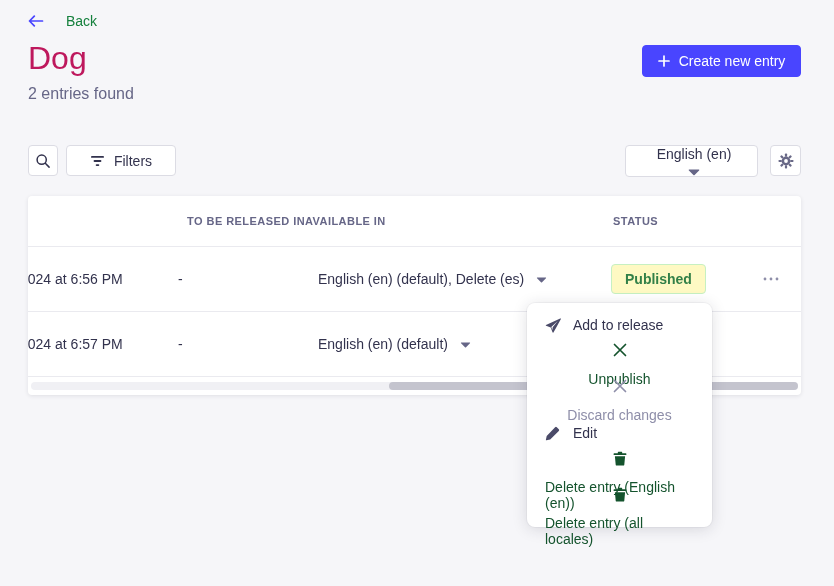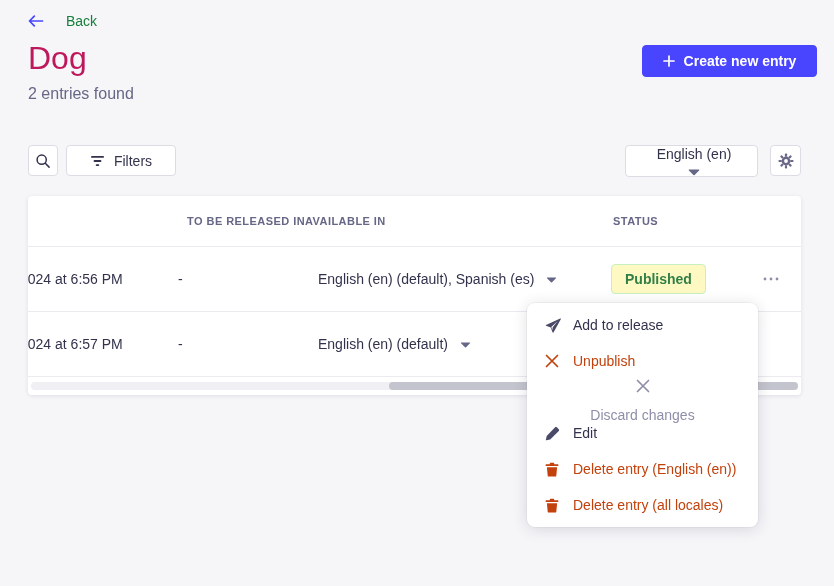--- a/index.html
+++ b/index.html
@@ -5,24 +5,24 @@
   * { box-sizing: border-box; margin: 0; padding: 0; }
   html, body { width: 834px; height: 586px; }
   body { font-family: "Liberation Sans", sans-serif; }
   .page { position: relative; width: 834px; height: 586px; background: #f6f6f9; overflow: hidden; }
 
   
   .back-link { position: absolute; left: 28px; top: 13px; display: flex; align-items: center; gap: 22px;
     color: #15803d; font-size: 14px; font-weight: 500; text-decoration: none; cursor: pointer; }
   .page-title { position: absolute; left: 28px; top: 38px; font-size: 32px; line-height: 40px; font-weight: 400; color: #be185d; }
   .page-subtitle { position: absolute; left: 28px; top: 85px; font-size: 16px; color: #666687; }
-  .create-btn { position: absolute; left: 642px; top: 45px; width: 175px; height: 32px;
+  .create-btn { position: absolute; left: 642px; top: 45px; width: 159px; height: 32px;
     background: #4945ff; border: 1px solid #4945ff; border-radius: 4px; color: #fff;
     display: flex; align-items: center; justify-content: center; gap: 9px;
-    font-size: 14px; font-weight: 700; cursor: pointer; }
+    font-size: 14px; font-weight: 400; cursor: pointer; }
 
   
   .icon-btn { position: absolute; background: #fff; border: 1px solid #dcdce4; border-radius: 4px;
     display: flex; align-items: center; justify-content: center; cursor: pointer; }
   .search-btn { left: 28px; top: 145px; width: 30px; height: 31px; }
   .filters-btn { position: absolute; left: 66px; top: 145px; width: 110px; height: 31px;
     background: #fff; border: 1px solid #dcdce4; border-radius: 4px;
     display: flex; align-items: center; justify-content: center; gap: 9px;
     font-size: 14px; font-weight: 500; color: #32324d; cursor: pointer; }
   .locale-select { position: absolute; left: 625px; top: 145px; width: 133px; height: 32px;
@@ -46,26 +46,26 @@
     height: 30px; padding: 0 13px; display: flex; align-items: center;
     background: #fef9c3; border: 1px solid #c6f0c2; border-radius: 4px;
     font-size: 14px; font-weight: 600; color: #328048; }
   .more-btn { position: absolute; left: 728px; top: 50%; transform: translateY(-50%);
     width: 30px; height: 28px; background: none; border: none; display: flex;
     align-items: center; justify-content: center; cursor: pointer; }
   .hscroll-track { position: absolute; left: 3px; top: 186px; width: 767px; height: 8px; border-radius: 4px; background: #f0f0f4; }
   .hscroll-thumb { position: absolute; left: 358px; top: 0; width: 409px; height: 8px; border-radius: 4px; background: #c4c4ce; cursor: grab; }
 
   
-  .context-menu { position: absolute; left: 527px; top: 303px; width: 231px; padding: 4px; z-index: 10;
+  .context-menu { position: absolute; left: 527px; top: 303px; width: 185px; padding: 4px; z-index: 10;
     background: #fff; border-radius: 8px; box-shadow: 0 2px 15px rgba(33,33,52,.15), 0 0 0 1px rgba(33,33,52,.04); }
   .menu-item { height: 36px; display: flex; align-items: center; gap: 12px; padding: 0 14px;
     border-radius: 4px; font-size: 14px; color: #32324d; cursor: pointer; }
   .menu-item .mi-icon { display: flex; align-items: center; color: #4a4a68; flex: 0 0 16px; }
-  .menu-item.danger, .menu-item.danger .mi-icon { color: #c2410c; }
+  .menu-item.danger, .menu-item.danger .mi-icon { color: #14532d; flex-direction: column; }
   .menu-item.disabled, .menu-item.disabled .mi-icon { color: #8e8ea9; cursor: default; flex-direction: column; }
   .menu-item.hovered { background: #f0f0ff; }
   svg { display: block; }
 </style>
 </head>
 <body>
 
 <div class="page">
 
   <a class="back-link">
@@ -143,21 +143,21 @@
     <div class="thead">
       <div class="th th-release">TO BE RELEASED IN</div>
       <div class="th th-available">AVAILABLE IN</div>
       <div class="th th-status">STATUS</div>
     </div>
 
     <div class="trow">
       <div class="td td-date">2024 at 6:56 PM</div>
       <div class="td td-release">-</div>
       <div class="td td-available">
-        <span>English (en) (default), Spanish (es)</span>
+        <span>English (en) (default), Delete (es)</span>
         <button class="caret-btn">
           <span>
             <svg width="11" height="7" viewBox="0 0 12 8">
                 <path d="M1.3 1.6h9.4c.5 0 .8.6.4 1L6.6 7a.8.8 0 0 1-1.2 0L.9 2.6c-.4-.4-.1-1 .4-1z" fill="#666687"></path>
               </svg>
           </span>
         </button>
       </div>
       <div class="status-badge">Published</div>
       <button class="more-btn">

